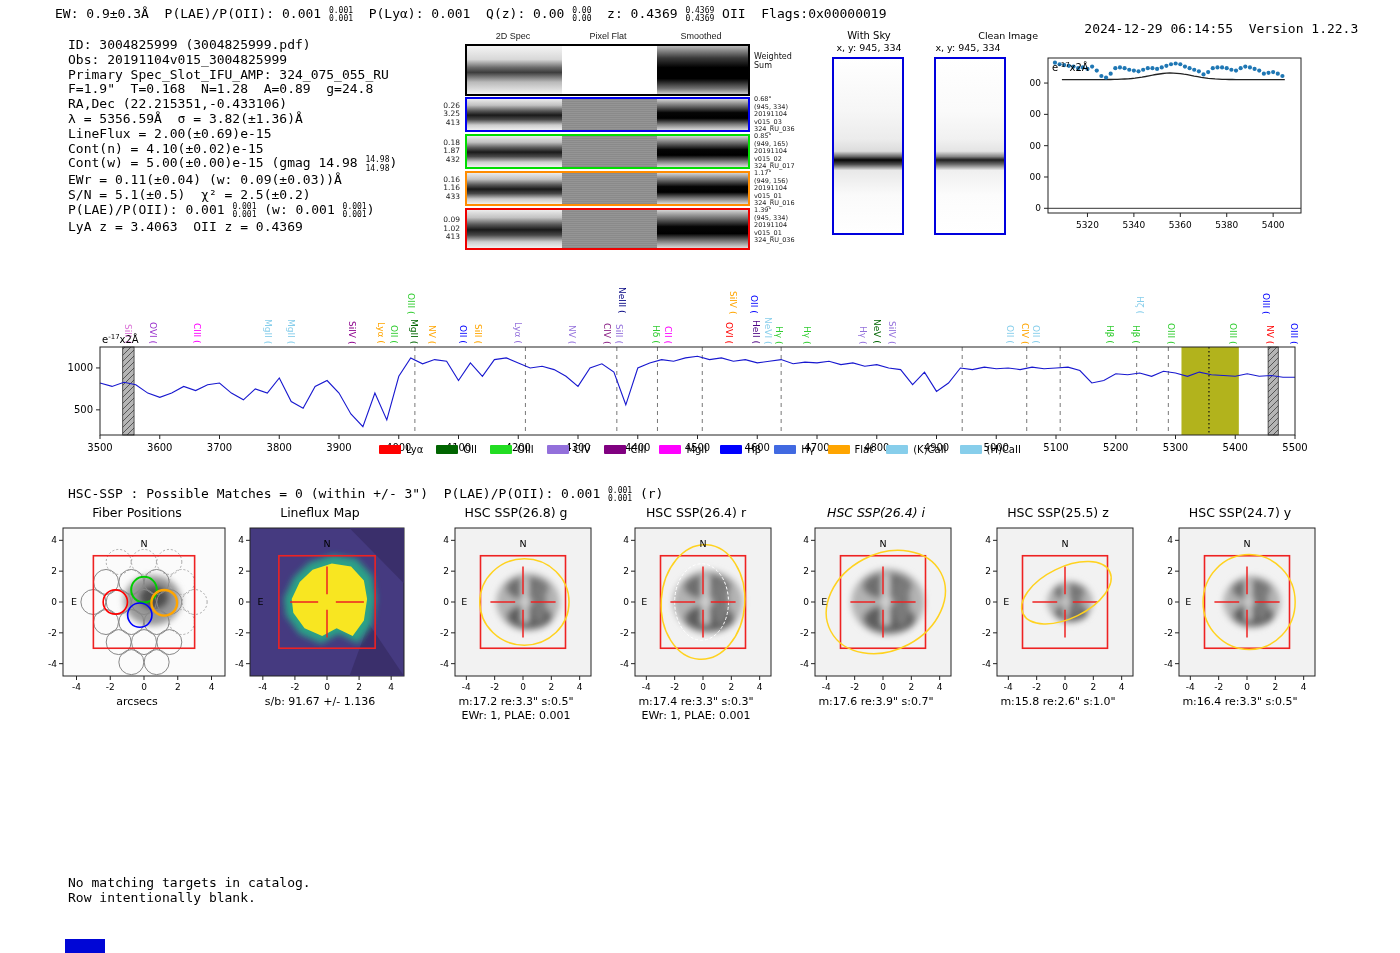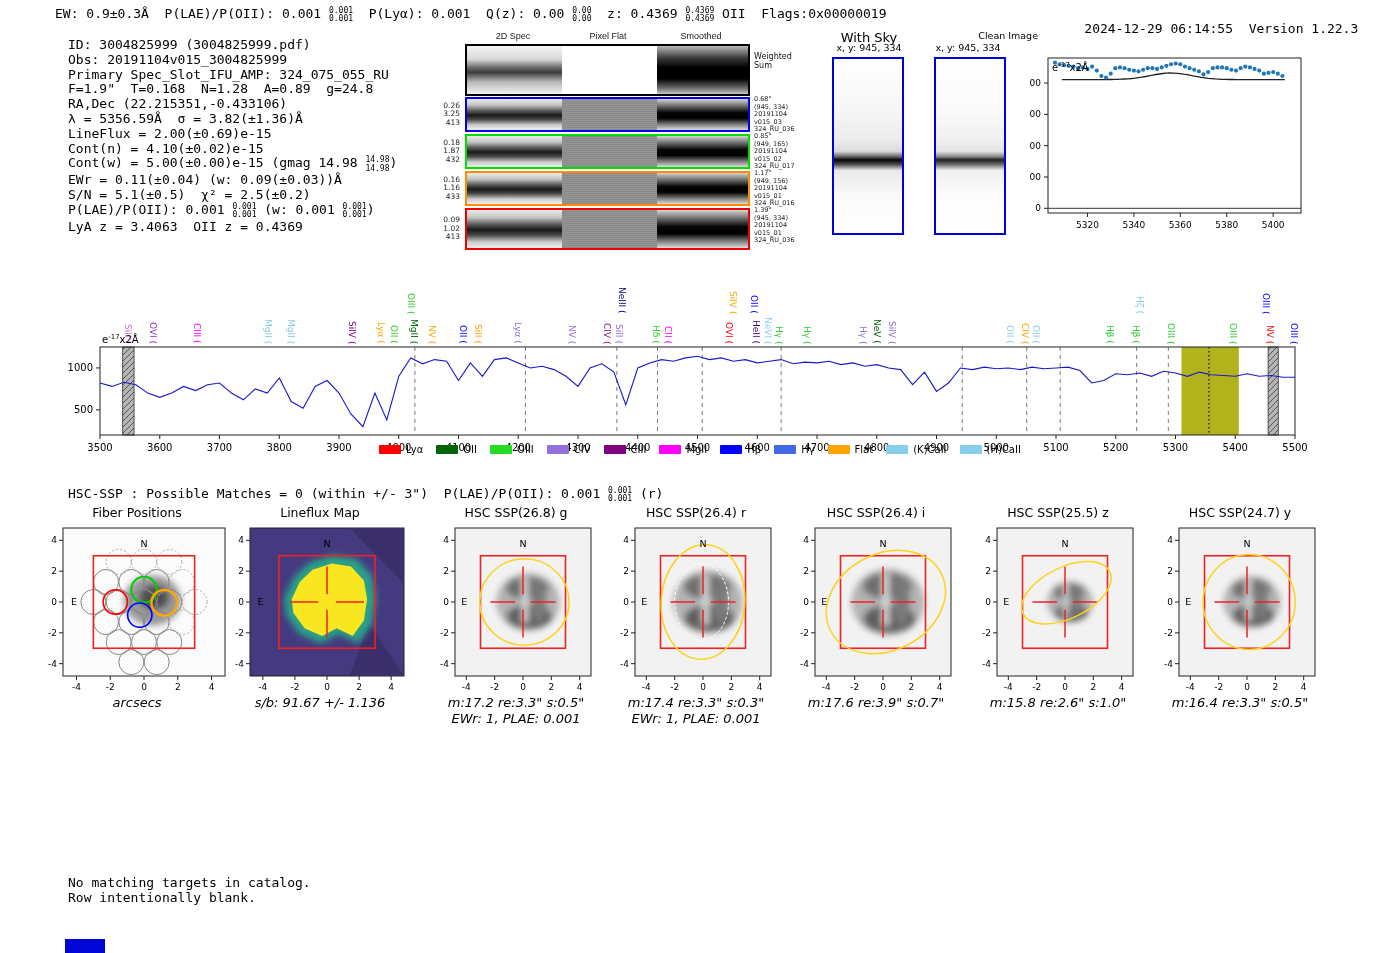--- a/index.html
+++ b/index.html
@@ -18,21 +18,21 @@
   .grad-2d   { background:linear-gradient(180deg,#ececec 0%,#c2c2c2 20%,#5a5a5a 38%,#1a1a1a 52%,#484848 66%,#cccccc 84%,#f0f0f0 100%); }
   .grad-sm   { background:linear-gradient(180deg,#d4d4d4 0%,#6f6f6f 22%,#050505 44%,#000000 62%,#7d7d7d 82%,#dcdcdc 100%); }
   .grad-flat { background:#8f8f8f; background-image:repeating-linear-gradient(0deg,#8a8a8a 0 1px,#959595 1px 2px); }
   .grad-w2d  { background:linear-gradient(180deg,#f4f4f4 0%,#d8d8d8 28%,#6a6a6a 45%,#3c3c3c 55%,#b9b9b9 75%,#f2f2f2 100%); }
   .grad-wsm  { background:linear-gradient(180deg,#b9b9b9 0%,#3a3a3a 25%,#000 45%,#000 68%,#6d6d6d 88%,#c9c9c9 100%); }
   .skyband   { width:100%; height:100%;
                background:linear-gradient(180deg,#ffffff 0%,#f6f6f6 30%,#ececec 46%,#dcdcdc 53%,#6a6a6a 56%,#050505 58%,#4a4a4a 60.5%,#e8e8e8 64%,#fafafa 78%,#ffffff 100%); }
   .cleanband { width:100%; height:100%;
                background:linear-gradient(180deg,#ffffff 0%,#fafafa 30%,#f1f1f1 46%,#e4e4e4 53%,#8a8a8a 56%,#1e1e1e 58%,#6a6a6a 60.5%,#efefef 64%,#fcfcfc 78%,#ffffff 100%); }
   .ptitle { font-family:"DejaVu Sans", sans-serif; font-size:12.5px; text-align:center; white-space:nowrap; }
-  .caption { font-family:"DejaVu Sans", sans-serif; font-size:13px; text-align:center; white-space:nowrap;font-style:italic; }
+  .caption { font-family:"DejaVu Sans", sans-serif; font-size:11px; text-align:center; white-space:nowrap; }
   .linelabel { position:absolute; writing-mode:vertical-rl; font-family:"DejaVu Sans", sans-serif;
                font-size:9px; white-space:nowrap; }
   .legend-row { display:flex; justify-content:center; align-items:center; gap:13px; }
   .legend-item { display:flex; align-items:center; gap:5px; font-family:"DejaVu Sans", sans-serif; font-size:10px; }
   .legend-swatch { display:inline-block; width:22px; height:9px; border-radius:1px; }
   svg text { font-family:"DejaVu Sans", sans-serif; fill:#000; }
 </style>
 </head>
 <body>
 
@@ -135,21 +135,21 @@
       </div>
       <div class="rowlab-r" style="position: absolute; left: 754px; top: 207px; width: 60px;">
         <div>1.39"</div>
         <div>(945, 334)</div>
         <div>20191104</div>
         <div>v015_01</div>
         <div>324_RU_036</div>
       </div>
     </div>
 
-  <div class="abs sans" style="left:800px; top:30px; width:138px; text-align:center; font-size:13px;">With Sky</div>
+  <div class="abs sans" style="left:800px; top:30px; width:138px; text-align:center; font-size:10px;">With Sky</div>
   <div class="abs sans" style="left:800px; top:42px; width:138px; text-align:center; font-size:9.5px;">x, y: 945, 334</div>
   <div class="abs" style="left:832px; top:57px; width:72px; height:178px; border:2.5px solid #0000dd; box-sizing:border-box;">
       <div class="skyband"></div>
     </div>
 
   <div class="abs sans" style="left:898px; top:30px; width:140px; text-align:right; font-size:9.5px;">Clean Image</div>
   <div class="abs sans" style="left:898px; top:42px; width:140px; text-align:center; font-size:9.5px;">x, y: 945, 334</div>
   <div class="abs" style="left:934px; top:57px; width:72px; height:178px; border:2.5px solid #0000dd; box-sizing:border-box;">
       <div class="cleanband"></div>
     </div>
@@ -580,21 +580,21 @@
           <text x="24" y="85" text-anchor="end" font-size="9">0</text>
           <line x1="126.33333333333333" y1="156" x2="126.33333333333333" y2="160" stroke="#222" stroke-width="1"></line>
           <text x="126.33333333333333" y="170" text-anchor="middle" font-size="9">2</text>
           <line x1="26" y1="51.166666666666664" x2="30" y2="51.166666666666664" stroke="#222" stroke-width="1"></line>
           <text x="24" y="54.166666666666664" text-anchor="end" font-size="9">2</text>
           <line x1="154.66666666666669" y1="156" x2="154.66666666666669" y2="160" stroke="#222" stroke-width="1"></line>
           <text x="154.66666666666669" y="170" text-anchor="middle" font-size="9">4</text>
           <line x1="26" y1="20.333333333333332" x2="30" y2="20.333333333333332" stroke="#222" stroke-width="1"></line>
           <text x="24" y="23.333333333333332" text-anchor="end" font-size="9">4</text>
         </svg><div class="caption" style="width: 100%; margin-top: -7px;">m:17.4 re:3.3" s:0.3"</div><div class="caption" style="width: 100%; margin-top: 1px;">EWr: 1, PLAE: 0.001</div></div>
-      <div style="position: absolute; left: 785px; top: 505px; width: 182px;"><div class="ptitle" style="width: 100%;">HSC SSP(26.4) i</div><svg width="182" height="178">
+      <div style="position: absolute; left: 785px; top: 505px; width: 182px;"><div class="ptitle" style="width: 100%; font-style: italic;">HSC SSP(26.4) i</div><svg width="182" height="178">
           <defs>
             <filter id="blur-i" x="-40%" y="-40%" width="180%" height="180%">
               <feGaussianBlur stdDeviation="3"></feGaussianBlur>
             </filter>
           </defs>
           <rect x="30" y="8" width="136" height="148" fill="#f2f2f2" stroke="#222" stroke-width="1"></rect>
           <g filter="url(#blur-i)">
             <ellipse cx="102.95833333333333" cy="82" rx="36.65625" ry="33.39791666666666" fill="#b3b3b3"></ellipse>
             <ellipse cx="102.25" cy="66.04374999999999" rx="24.4375" ry="13.033333333333333" fill="#6e6e6e"></ellipse>
             <ellipse cx="104.375" cy="98.84270833333333" rx="26.066666666666666" ry="13.847916666666666" fill="#5e5e5e"></ellipse>

